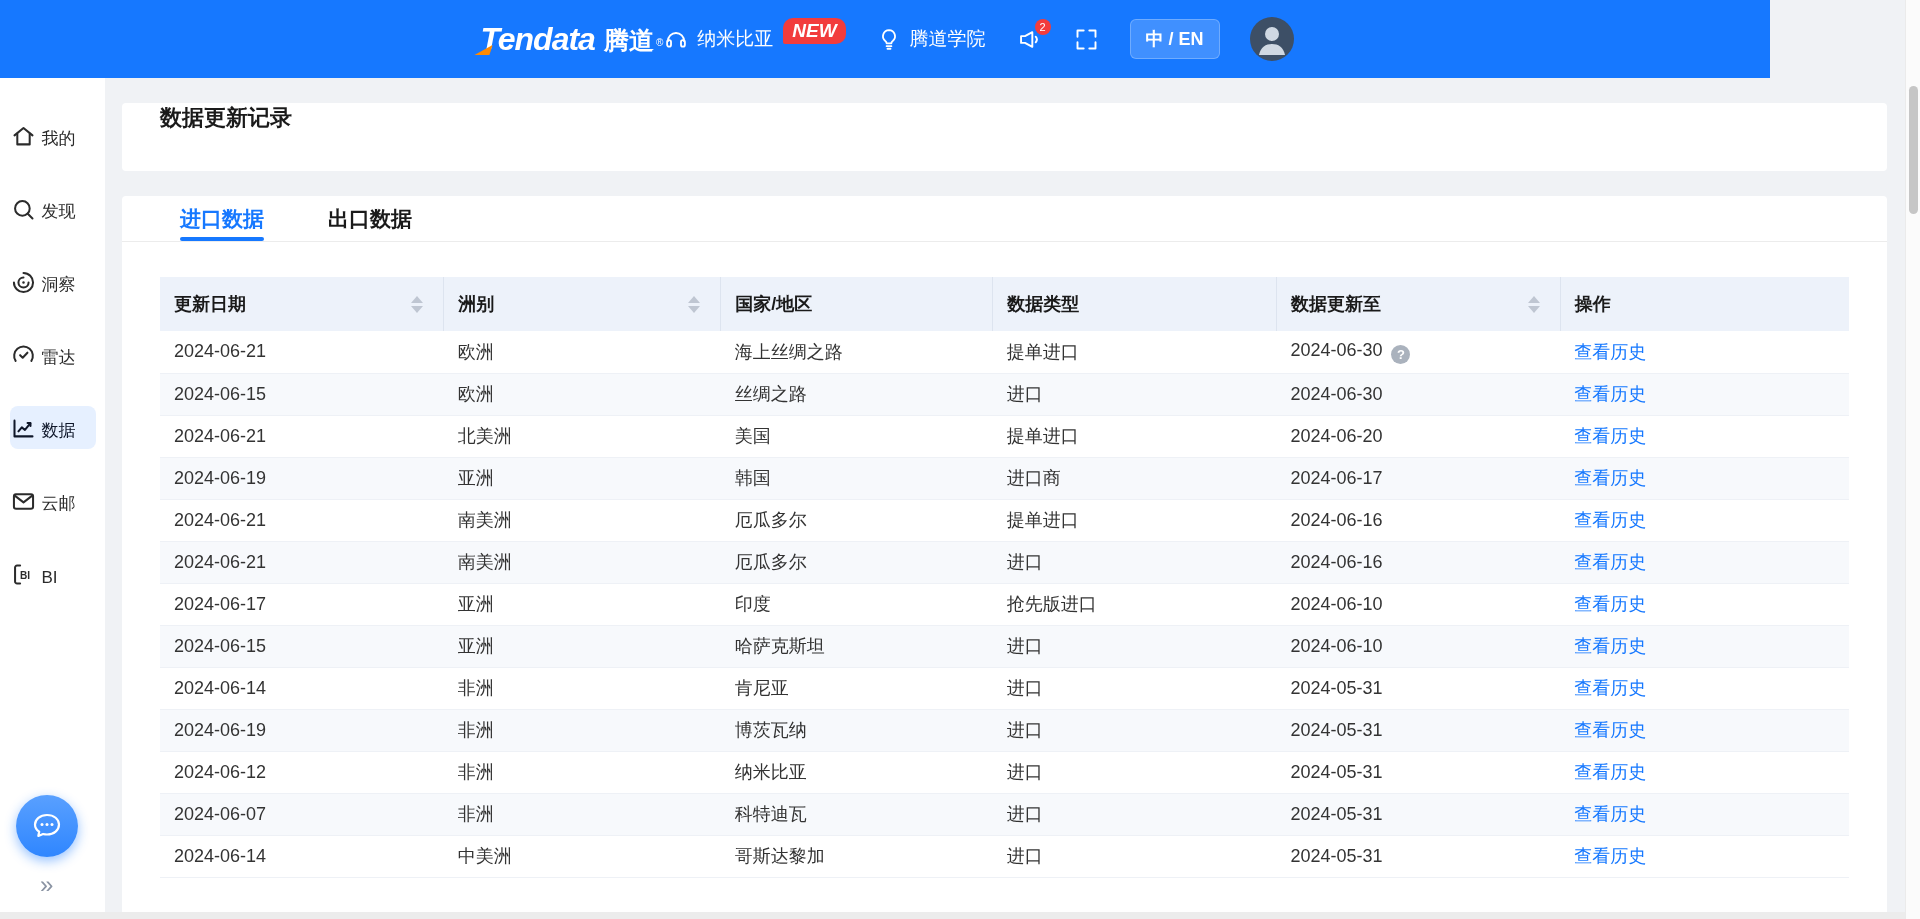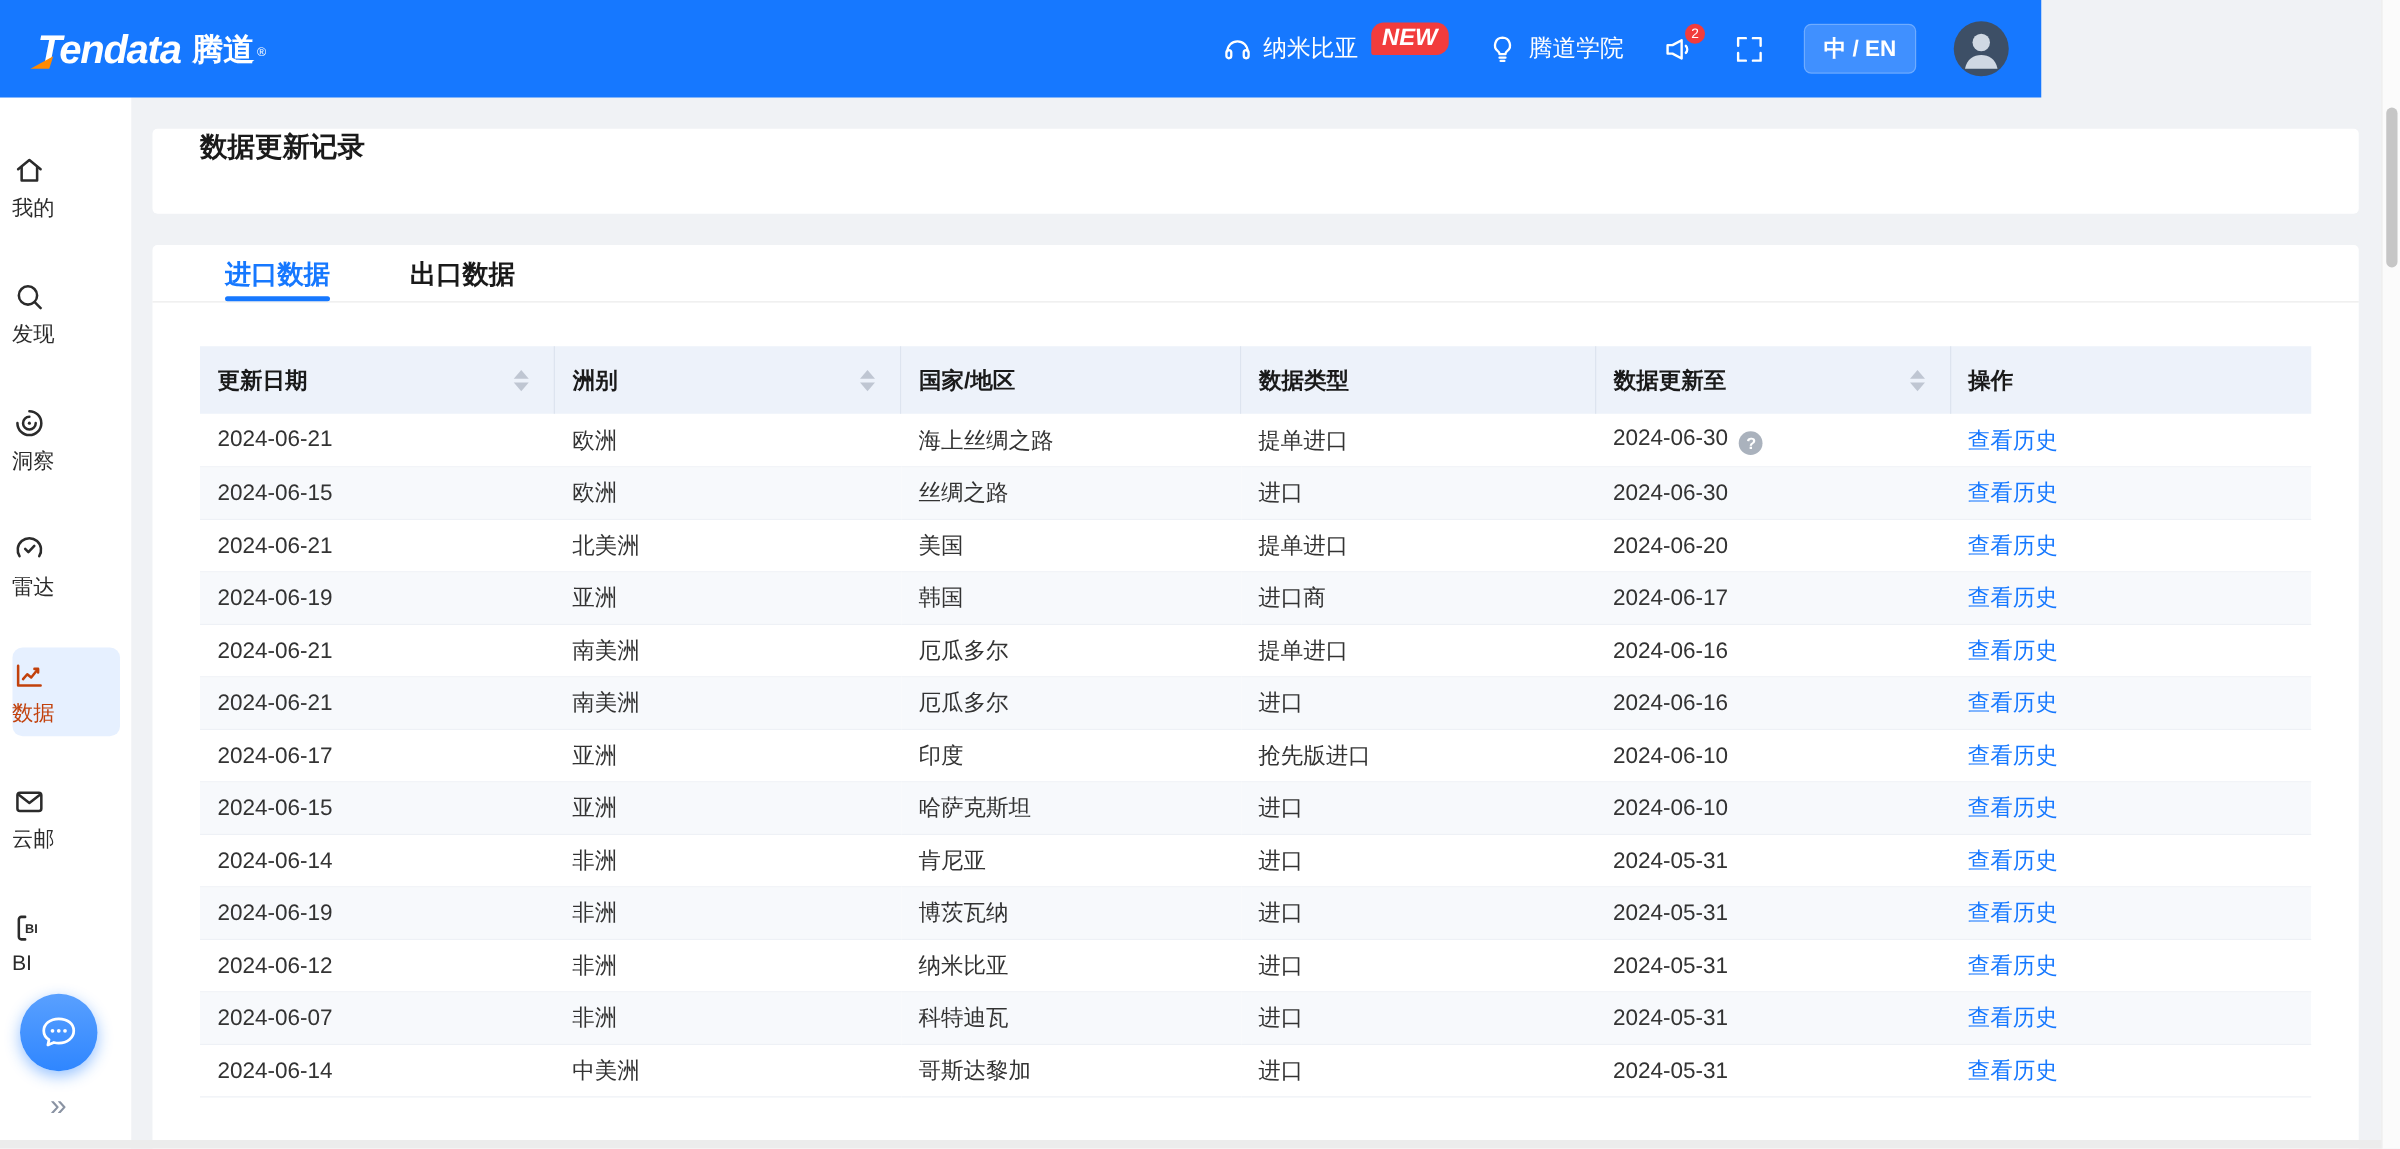--- a/index.html
+++ b/index.html
@@ -1,42 +1,42 @@
 <!DOCTYPE html>
 <html><head>
 <meta charset="utf-8">
 <style>
   * { margin:0; padding:0; box-sizing:border-box; }
   html,body { width:1920px; height:919px; overflow:hidden; }
   body { font-family:"Liberation Sans", sans-serif; background:#f0f2f5; position:relative; color:#333; }
 
   
-  .topbar { position:absolute; top:0; left:0; width:1633px; height:78px; background:#1678ff; display:flex; align-items:center; justify-content:space-between; padding:0 26px 0 30px; z-index:30; }
+  .topbar { position:absolute; top:0; left:0; width:1770px; height:78px; background:#1678ff; display:flex; align-items:center; justify-content:center; padding:0 26px 0 30px; z-index:30; }
   .logo { display:flex; align-items:flex-end; color:#fff; cursor:pointer; }
   .logo-en { position:relative; font-style:italic; font-weight:800; font-size:32px; letter-spacing:-1px; line-height:1; }
   .logo-en::after { content:""; position:absolute; left:-4px; bottom:0; width:0; height:0; border-style:solid; border-width:0 0 10px 15px; border-color:transparent transparent #ff8a00 transparent; transform:skewX(-18deg); }
   .logo-cn { font-size:25px; font-weight:700; margin-left:9px; line-height:1.15; }
   .logo-reg { font-size:10px; margin-left:2px; line-height:2.4; }
   .topbar-right { display:flex; align-items:center; gap:30px; color:#fff; }
   .top-item { display:flex; align-items:center; gap:8px; font-size:19px; cursor:pointer; white-space:nowrap; }
   .top-item svg { width:26px; height:26px; }
   .badge-new { background:#f23c3c; color:#fff; font-size:19px; font-style:italic; font-weight:700; padding:2px 9px; border-radius:10px 10px 10px 2px; transform:translateY(-8px); margin-left:2px; }
   .icon-btn { position:relative; cursor:pointer; display:flex; align-items:center; }
   .icon-btn svg { width:27px; height:27px; }
   .notice-dot { position:absolute; top:-7px; right:-8px; min-width:16px; height:16px; border-radius:8px; background:#f23c3c; color:#fff; font-size:11px; display:flex; align-items:center; justify-content:center; padding:0 3px; }
   .lang-btn { background:rgba(255,255,255,.18); border:1px solid rgba(255,255,255,.25); border-radius:6px; padding:7px 15px; font-size:18px; font-weight:700; cursor:pointer; color:#fff; }
   .avatar { width:44px; height:44px; border-radius:50%; background:#3d4f66; overflow:hidden; cursor:pointer; display:flex; align-items:center; justify-content:center; }
   .avatar svg { width:40px; height:40px; }
 
   
   .sidebar { position:absolute; top:78px; left:0; bottom:0; width:105px; background:#fff; z-index:20; display:flex; flex-direction:column; align-items:center; padding-top:36px; gap:30px; }
-  .side-item { width:86px; padding:9px 0 7px; display:flex; flex-direction:column; align-items:flex-start; gap:5px; border-radius:8px; cursor:pointer; color:#2b2b2b; }
+  .side-item { width:86px; padding:9px 0 7px; display:flex; flex-direction:row; align-items:flex-end; gap:5px; border-radius:8px; cursor:pointer; color:#2b2b2b; }
   .side-item svg { width:27px; height:27px; }
   .side-item .lbl { font-size:17px; }
-  .side-item.active { background:#e6f0ff; color:#c2410c; }
+  .side-item.active { background:#e6f0ff; color:#0f172a; }
   .fab { position:absolute; left:16px; bottom:62px; width:62px; height:62px; border-radius:50%; background:linear-gradient(180deg,#59a0ff,#2f86ff); box-shadow:0 4px 12px rgba(22,120,255,.45), 0 0 0 5px rgba(255,255,255,.9); display:flex; align-items:center; justify-content:center; cursor:pointer; z-index:25; }
   .fab svg { width:36px; height:36px; }
   .collapse { position:absolute; left:40px; bottom:20px; font-size:24px; color:#8a93a3; cursor:pointer; z-index:25; }
 
   
   .main { position:absolute; top:78px; left:105px; right:15px; bottom:0; padding:25px 18px 0 17px; overflow:hidden; }
   .title-card { background:#fff; border-radius:4px; height:68px; display:flex; align-items:flex-start; padding-left:38px; }
   .page-title { font-size:22px; font-weight:700; color:#1a1a1a; }
   .content-card { background:#fff; border-radius:4px; margin-top:25px; height:760px; }
   .tabs { display:flex; gap:64px; padding:0 58px; height:46px; align-items:stretch; border-bottom:1px solid #ececec; }

